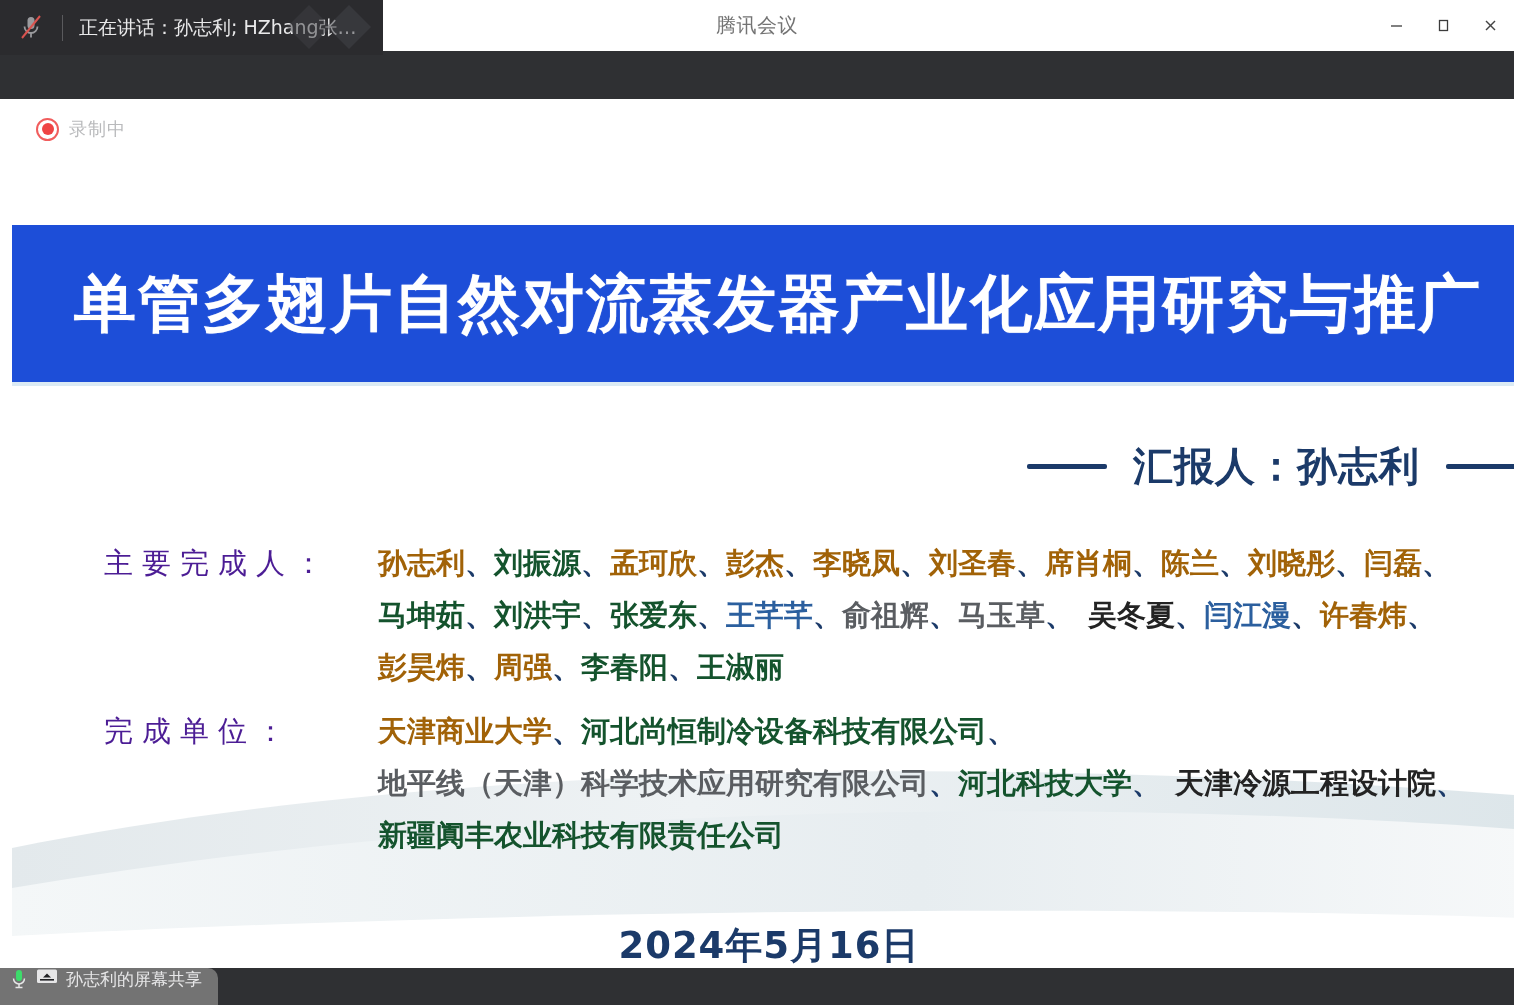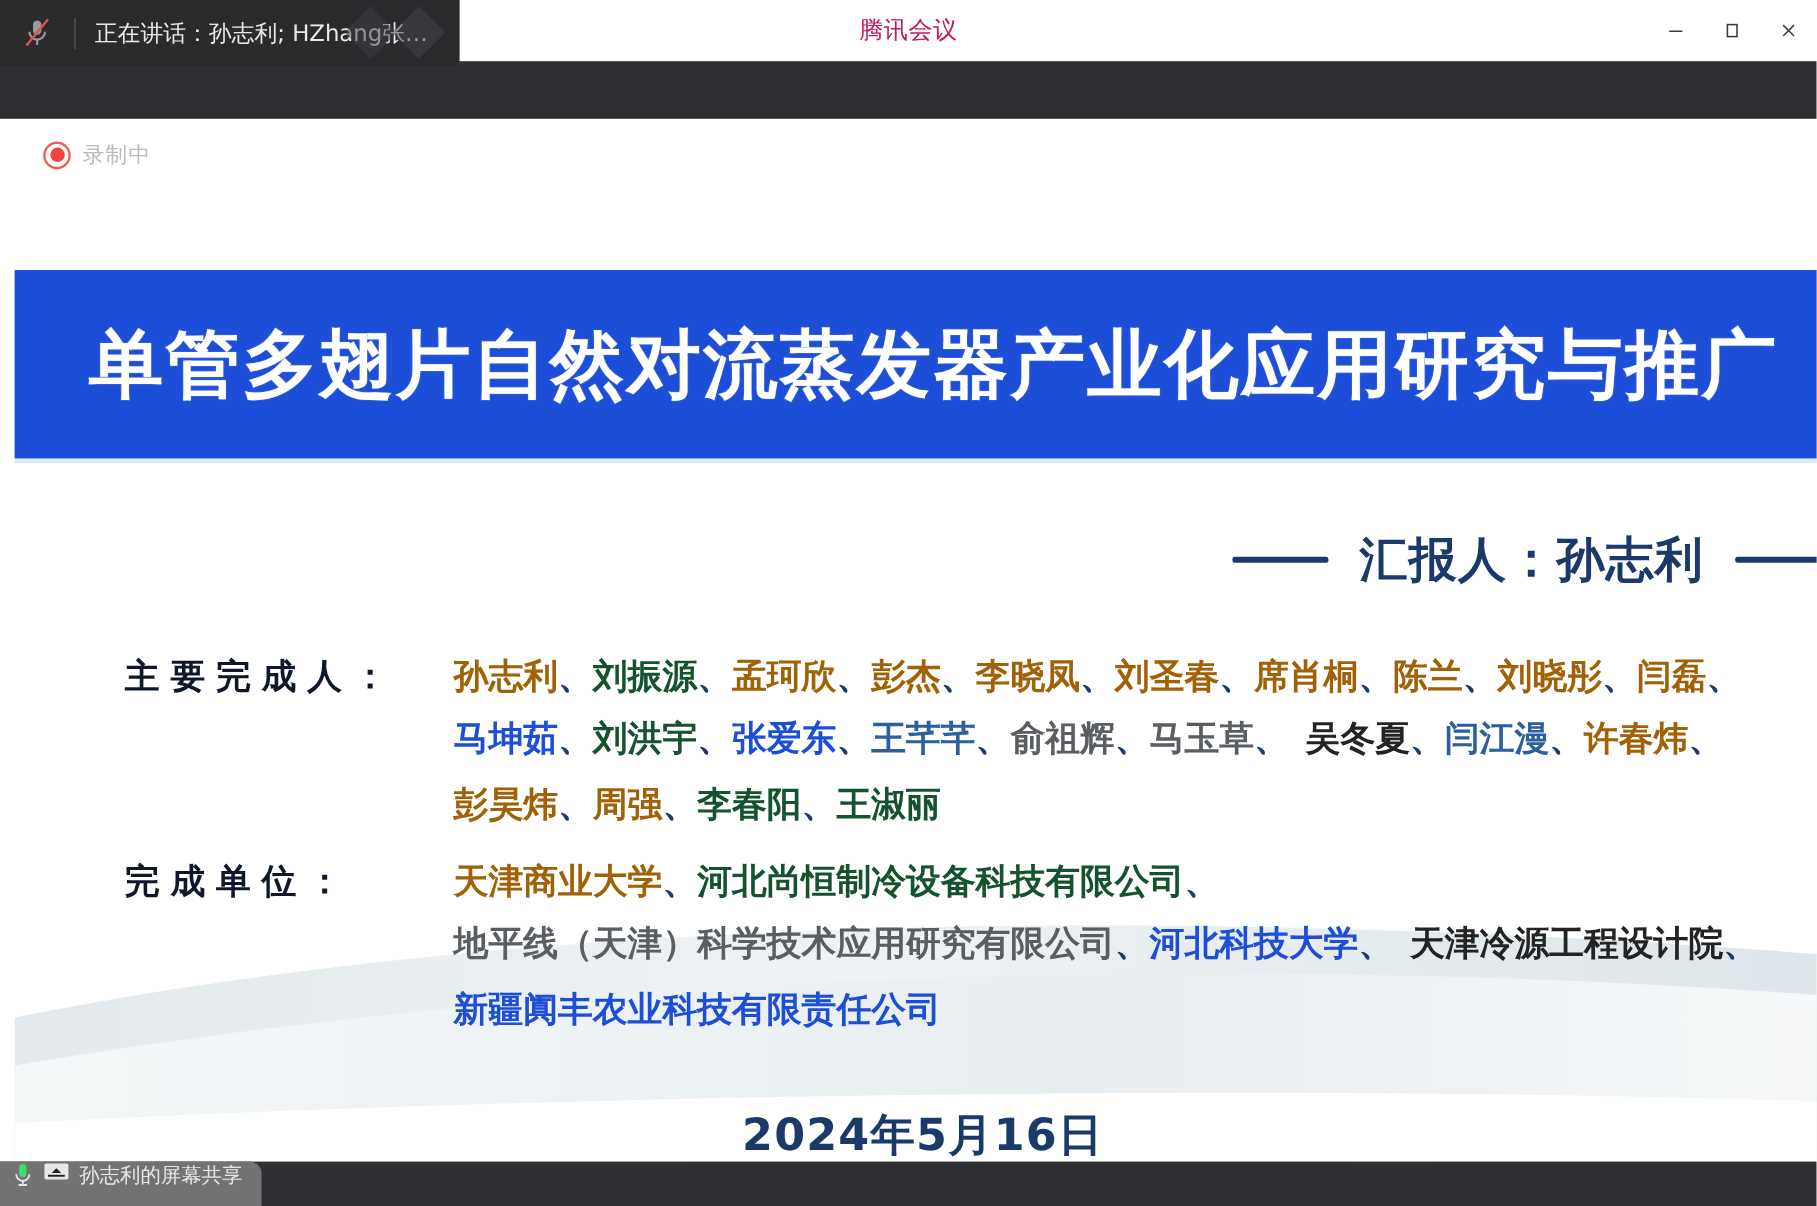--- a/index.html
+++ b/index.html
@@ -16,21 +16,21 @@
   }
 
   
   .titlebar {
     position:absolute; left:0; top:0; width:1514px; height:51px;
     background:#ffffff;
   }
   .titlebar-center {
     position:absolute; left:0; top:0; width:1514px; height:51px;
     display:flex; align-items:center; justify-content:center;
-    font-size:20px; color:#be185d; letter-spacing:0.5px;
+    font-size:20px; color:#737373; letter-spacing:0.5px;
   }
   .win-controls {
     position:absolute; right:0; top:0; height:51px;
     display:flex; align-items:center;
   }
   .win-btn {
     width:47px; height:51px; display:flex; align-items:center;
     justify-content:center; color:#444; font-size:17px;
     cursor:default;
   }
@@ -119,33 +119,33 @@
   }
 
   
   .body-block {
     position:absolute; left:0; top:438px; width:1514px;
     padding:0 60px 0 92px;
     font-size:29px; font-weight:bold; line-height:52px;
     color:#1b3a69;
   }
   .field-label {
-    color:#0f172a; font-weight:bold; letter-spacing:9px;
+    color:#4c1d95; font-weight:normal; letter-spacing:9px;
     white-space:nowrap;
   }
   .row { display:flex; align-items:flex-start; }
   .row .field-label { flex:0 0 auto; width:274px; }
   .row .field-value { flex:1 1 auto; }
   .row + .row { margin-top:12px; }
   .n { white-space:nowrap; }
 
   
   .c-navy   { color:#a16207; }
   .c-orange { color:#14532d; }
-  .c-green  { color:#1d4ed8;font-family:Liberation Mono, monospace; }
+  .c-green  { color:#14532d; }
   .c-blue   { color:#2b5f9e; }
   .c-gray   { color:#5a5d61; }
   .c-dark   { color:#232323;margin-left:14px; }
   .c-sep    { color:#1b3a69; }
 
   
   .date-line {
     position:absolute; left:0; top:822px; width:1514px;
     text-align:center; color:#1b3a69;
     font-size:37px; font-weight:bold; letter-spacing:1px;

